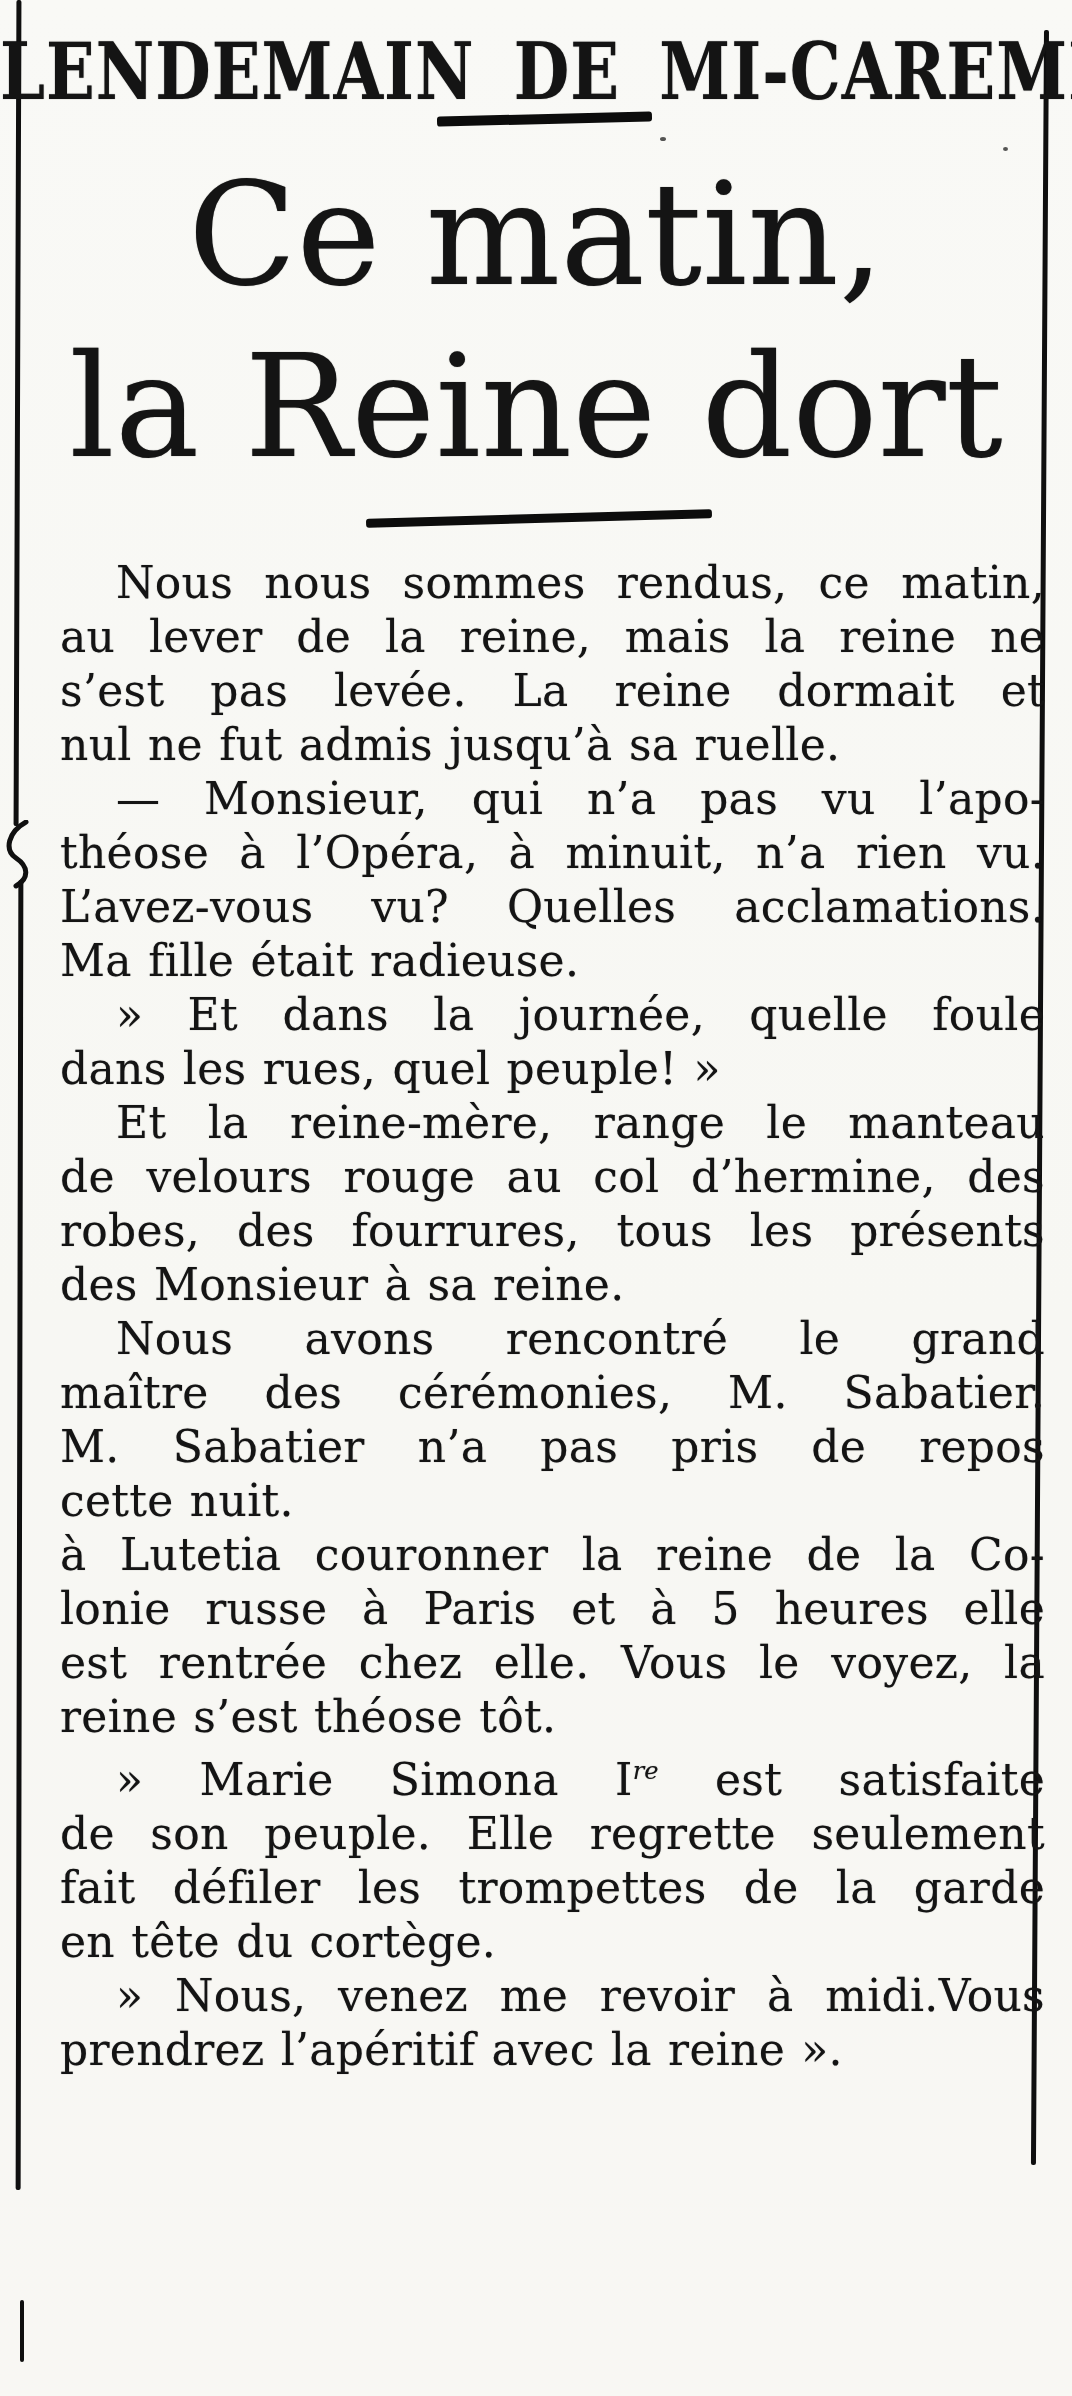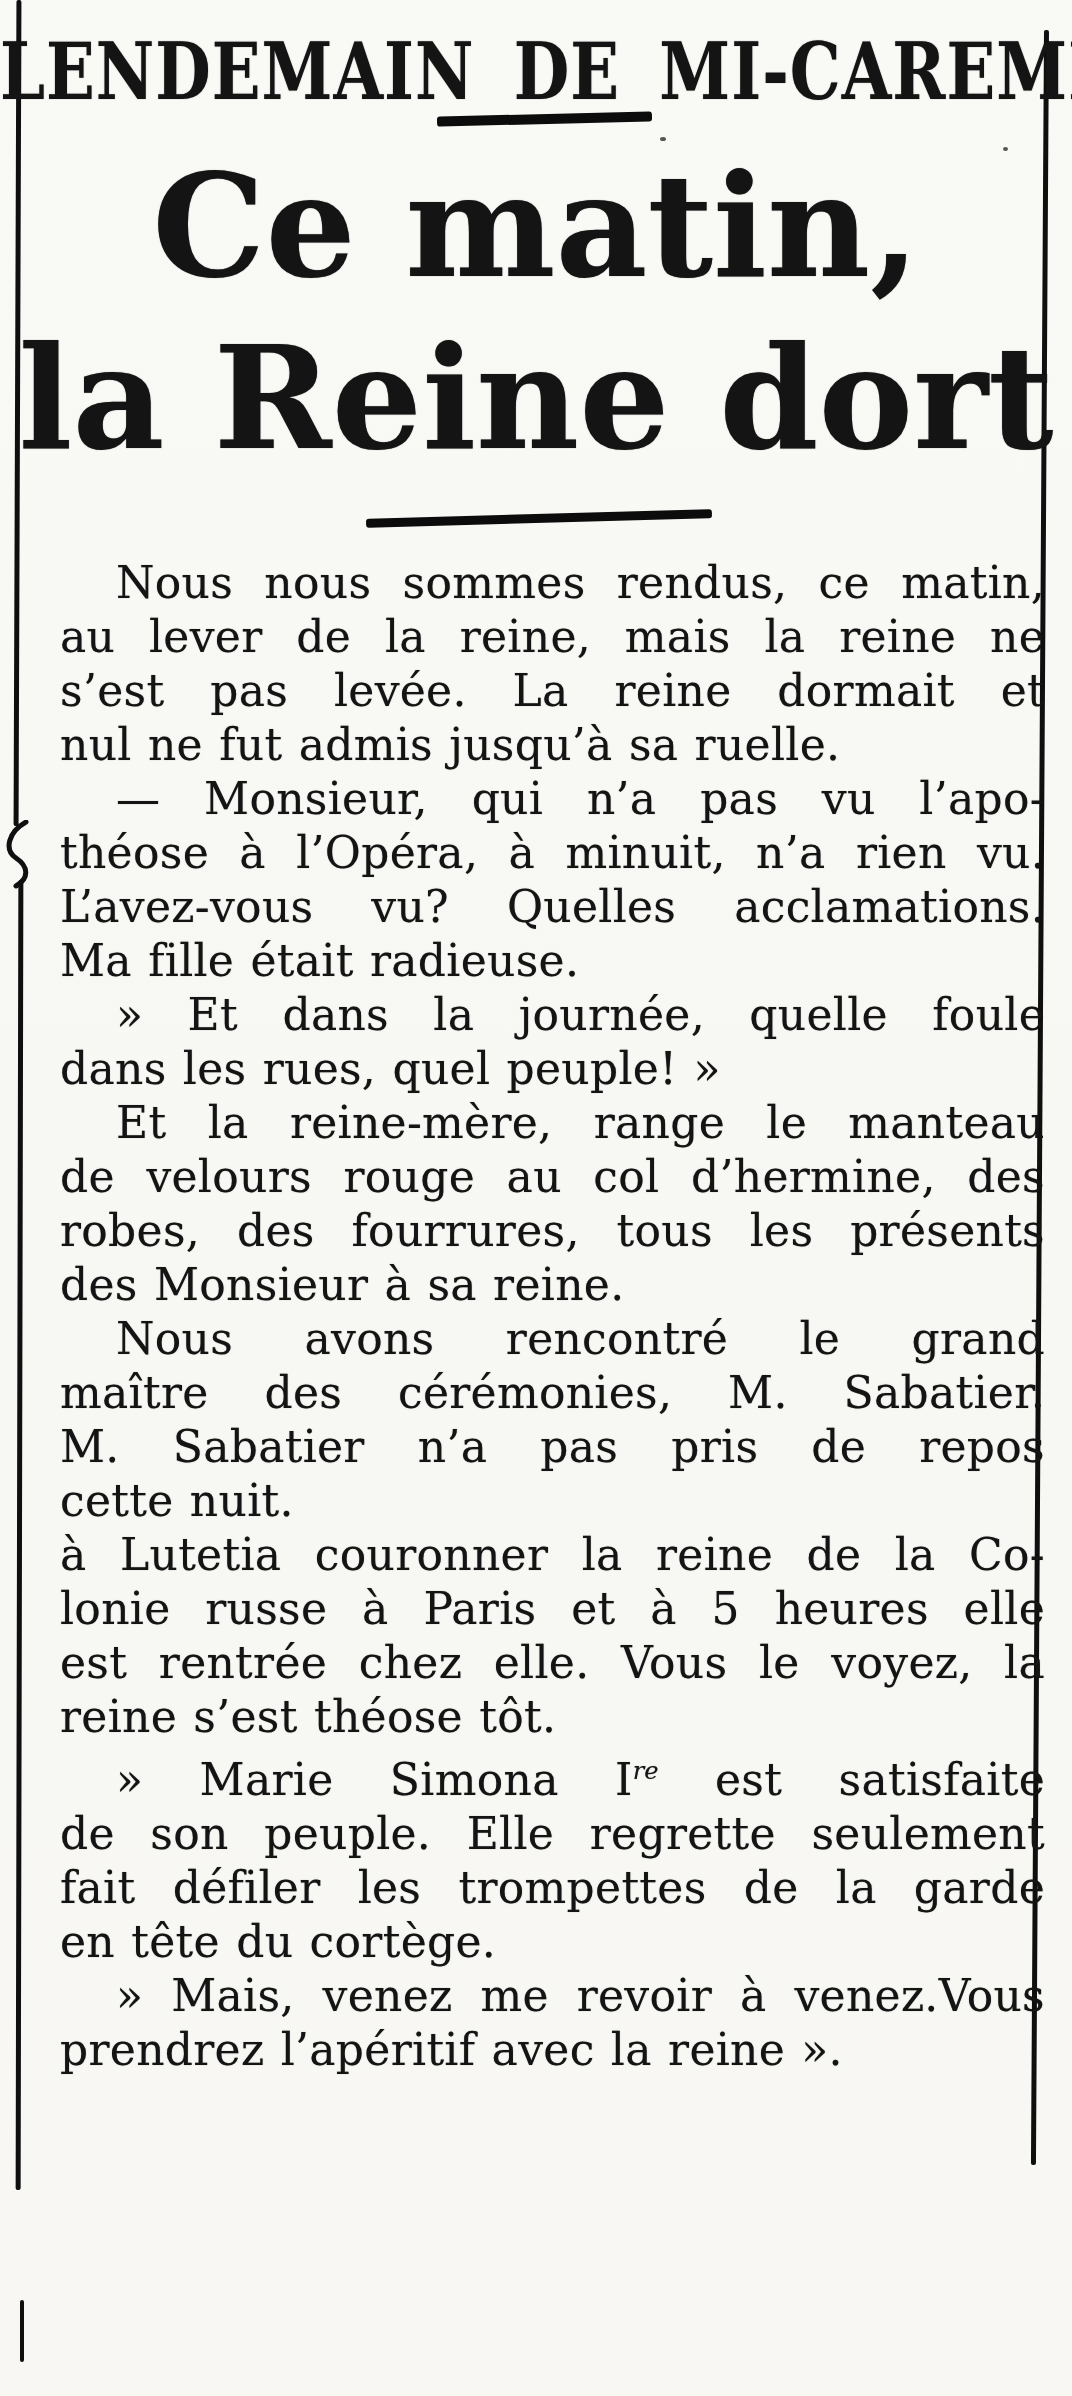--- a/index.html
+++ b/index.html
@@ -18,22 +18,22 @@
   .kicker{
     position:absolute;top:26px;left:0;width:100%;text-align:center;
     font-weight:bold;font-size:64px;letter-spacing:1px;word-spacing:16px;
     transform:scaleY(1.22);transform-origin:top center;white-space:nowrap;
     text-shadow:0 0 1px rgba(10,10,10,.5);
   }
   .bar{position:absolute;background:#0c0c0c;border-radius:3px;}
   #bar-kicker{top:114px;left:437px;width:215px;height:10px;transform:rotate(-1.4deg);}
   #bar-headline{top:514px;left:366px;width:346px;height:9px;transform:rotate(-1.6deg);}
   .headline{
-    position:absolute;top:140px;left:0;width:100%;text-align:center;
-    font-size:142px;line-height:172px;font-weight:bold;
+    position:absolute;top:149px;left:0;width:100%;text-align:center;
+    font-size:142px;line-height:172px;font-weight:normal;
     text-shadow:0 0 1px rgba(10,10,10,.55);
   }
   .article{
     position:absolute;top:556px;left:48px;width:985px;
     font-size:44px;line-height:54px;word-spacing:2px;letter-spacing:.3px;
     text-shadow:0 0 1px rgba(15,15,15,.45);
     margin-left:12px;
   }
   .para{margin:0;}
   .line{text-align:justify;text-align-last:justify;}
@@ -99,20 +99,20 @@
         <div class="line">est rentrée chez elle. Vous le voyez, la</div>
         <div class="line last">reine s’est théose tôt.</div>
       </div>
       <div class="para">
         <div class="line first">» Marie Simona I<sup>re</sup> est satisfaite</div>
         <div class="line">de son peuple. Elle regrette seulement</div>
         <div class="line">fait défiler les trompettes de la garde</div>
         <div class="line last">en tête du cortège.</div>
       </div>
       <div class="para">
-        <div class="line first">» Mais, venez me revoir à venez.Vous</div>
+        <div class="line first">» Nous, venez me revoir à midi.Vous</div>
         <div class="line last">prendrez l’apéritif avec la reine ».</div>
       </div>
     </div>
 
   <div class="speck" style="left:660px;top:137px;width:6px;height:4px;"></div>
   <div class="speck" style="left:1003px;top:147px;width:5px;height:4px;"></div>
 </div>
 
 </body></html>

